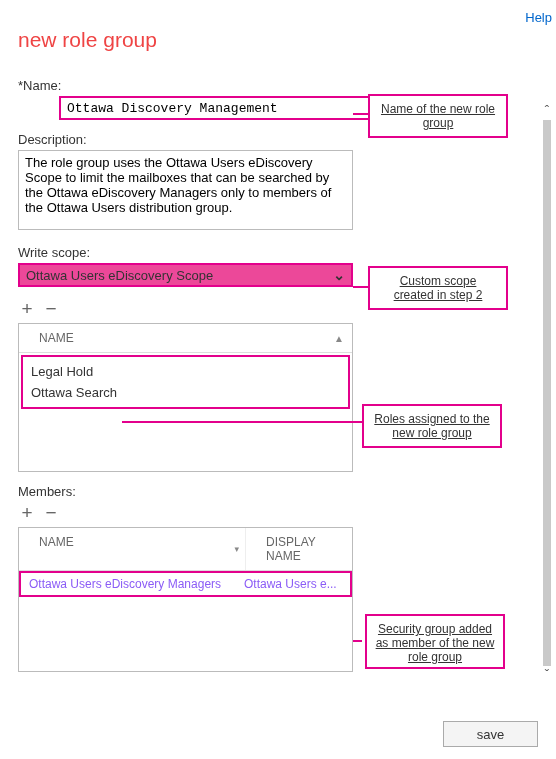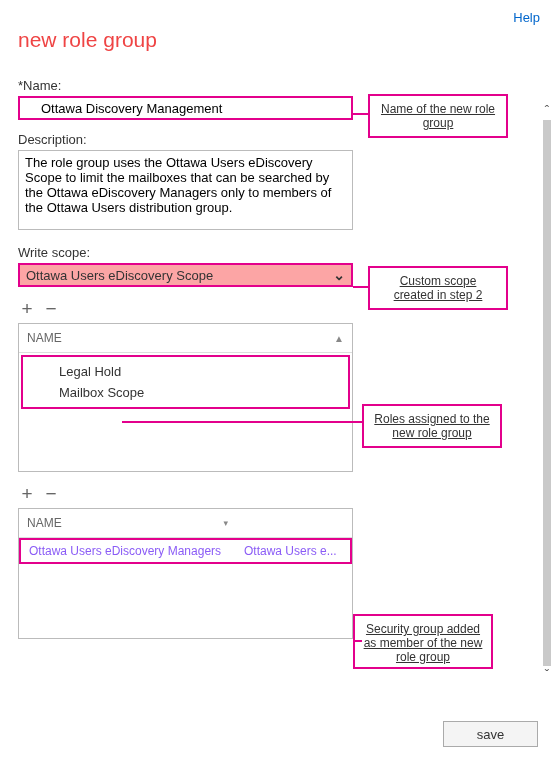--- a/index.html
+++ b/index.html
@@ -14,21 +14,21 @@
       overflow: hidden;
     }
     .container {
       padding: 10px 18px 0 18px;
       position: relative;
       height: 100%;
     }
     .help-link {
       position: absolute;
       top: 10px;
-      right: 16px;
+      right: 4px;
       color: #0066cc;
       font-size: 13px;
       cursor: pointer;
     }
     .page-title {
       font-size: 21px;
       font-weight: 300;
       color: #ef4444;
       margin-top: 18px;
       margin-bottom: 26px;
@@ -36,41 +36,42 @@
     .field-block { margin-bottom: 12px; position: relative; }
     .field-label {
       font-size: 13px;
       color: #333;
       margin-bottom: 3px;
       display: block;
     }
     .text-input {
       width: 335px;
       height: 24px;
-      padding: 2px 21px;
-      font-family: Liberation Sans, sans-serif;
+      padding: 2px 6px;
+      font-family: Liberation Mono, monospace;
       font-size: 13px;
       border: 2px solid #e3008c;
       outline: none;
+      margin-left: 41px;
     }
     .textarea-input {
       width: 335px;
       height: 80px;
       padding: 4px 6px;
       font-family: inherit;
       font-size: 13px;
       border: 1px solid #bbb;
       outline: none;
       resize: none;
     }
     .select-wrap {
       width: 335px;
       height: 24px;
       border: 2px solid #e3008c;
-      background: #fca5a5;
+      background: #ec4899;
       position: relative;
       display: flex;
       align-items: center;
       padding: 0 6px;
       cursor: pointer;
     }
     .select-wrap .sel-text { flex: 1; font-size: 13px; }
     .select-wrap .chev {
       font-size: 14px;
       font-weight: bold;
@@ -101,41 +102,41 @@
       display: flex;
       border-bottom: 1px solid #ddd;
       background: #fff;
     }
     .grid-header-cell {
       padding: 7px 8px;
       font-size: 12px;
       color: #666;
       position: relative;
       border-right: 1px solid #eee;
+      margin-left: 12px;
     }
     .grid-header-cell:last-child { border-right: none; }
     .sort-arrow {
       position: absolute;
       right: 8px;
       top: 50%;
       transform: translateY(-50%);
       font-size: 10px;
       color: #888;
     }
     .grid-body { min-height: 100px; }
     .roles-body {
       border: 2px solid #e3008c;
       padding: 4px 6px;
       margin: 2px;
     }
     .role-item {
       font-size: 13px;
       color: #333;
       padding: 3px 2px;
-      margin-left: 28px;
     }
     .roles-rest { height: 60px; }
     .members-body { padding: 0; }
     .member-row {
       display: flex;
       border: 2px solid #e3008c;
       background: #fff;
     }
     .member-cell {
       padding: 4px 8px;
@@ -240,59 +241,63 @@
     <div class="grid-box">
       <div class="grid-header">
         <div class="grid-header-cell" style="flex:1;">
           <span>NAME</span>
           <span class="sort-arrow">▲</span>
         </div>
       </div>
       <div class="grid-body">
         <div class="roles-body">
           <div class="role-item">Legal Hold</div>
-          <div class="role-item">Mailbox Scope</div>
+          <div class="role-item">Ottawa Search</div>
         </div>
         <div class="roles-rest"></div>
       </div>
     </div>
   </div>
 
   <div class="field-block">
+    <label class="field-label">Members:</label>
     <div class="icon-row">
       <span class="icon-btn">+</span>
       <span class="icon-btn">−</span>
     </div>
     <div class="grid-box">
       <div class="grid-header">
         <div class="grid-header-cell" style="width:215px;position:relative;">
           <span>NAME</span>
           <span class="col-dd">▾</span>
         </div>
+        <div class="grid-header-cell" style="flex:1;">
+          <span>DISPLAY NAME</span>
+        </div>
       </div>
       <div class="grid-body members-body">
         <div class="member-row">
           <div class="member-cell" style="width:215px;">Ottawa Users eDiscovery Managers</div>
           <div class="member-cell" style="flex:1;">Ottawa Users e...</div>
         </div>
         <div class="members-rest"></div>
       </div>
     </div>
   </div>
 
   <div class="callout" style="top:94px;left:368px;">Name of the new role group</div>
   <div class="connector" style="top:113px;left:353px;width:15px;"></div>
 
   <div class="callout" style="top:266px;left:368px;">Custom scope created in step 2</div>
   <div class="connector" style="top:286px;left:353px;width:15px;"></div>
 
   <div class="callout" style="top:404px;left:362px;">Roles assigned to the new role group</div>
   <div class="connector" style="top:421px;left:122px;width:240px;"></div>
 
-  <div class="callout" style="top:614px;left:353px;height:55px;">Security group added as member of the new role group</div>
+  <div class="callout" style="top:614px;left:365px;height:55px;">Security group added as member of the new role group</div>
   <div class="connector" style="top:640px;left:353px;width:9px;"></div>
 
   <div class="scroll-track">
     <span class="scroll-arrow">ˆ</span>
     <div class="scroll-thumb"></div>
     <span class="scroll-arrow">ˇ</span>
   </div>
 
   <div class="button-bar">
     <button class="btn">save</button>

